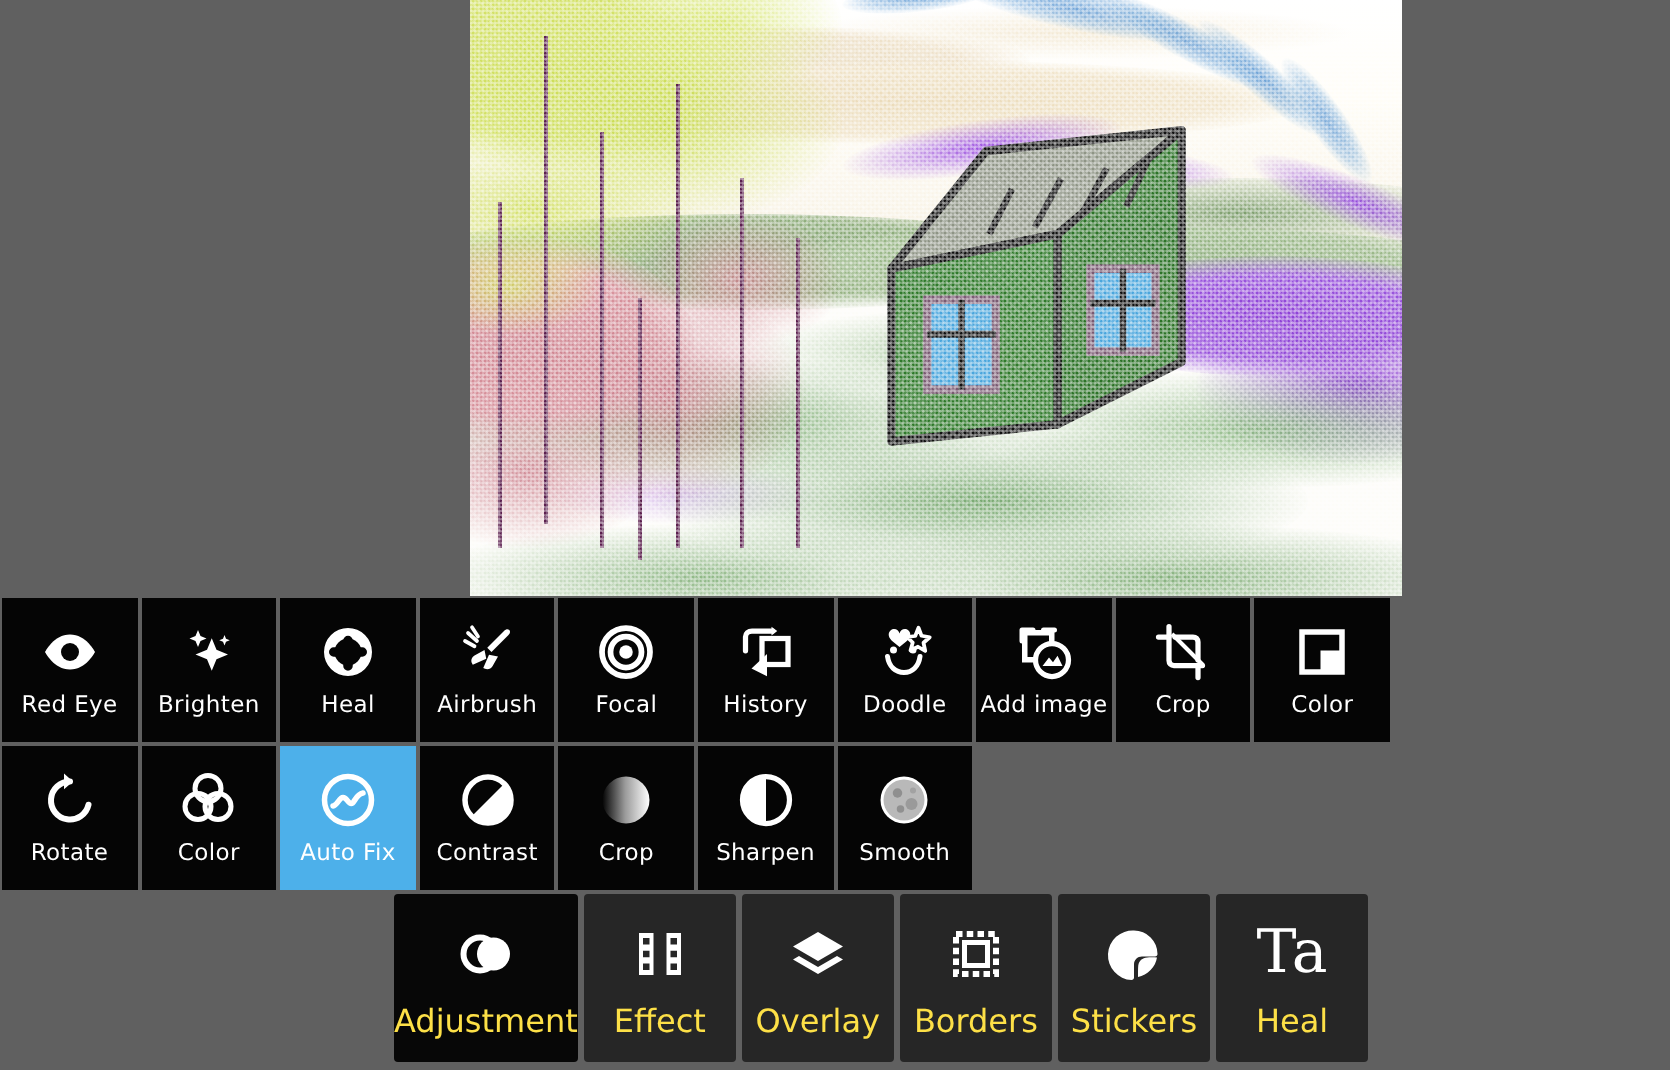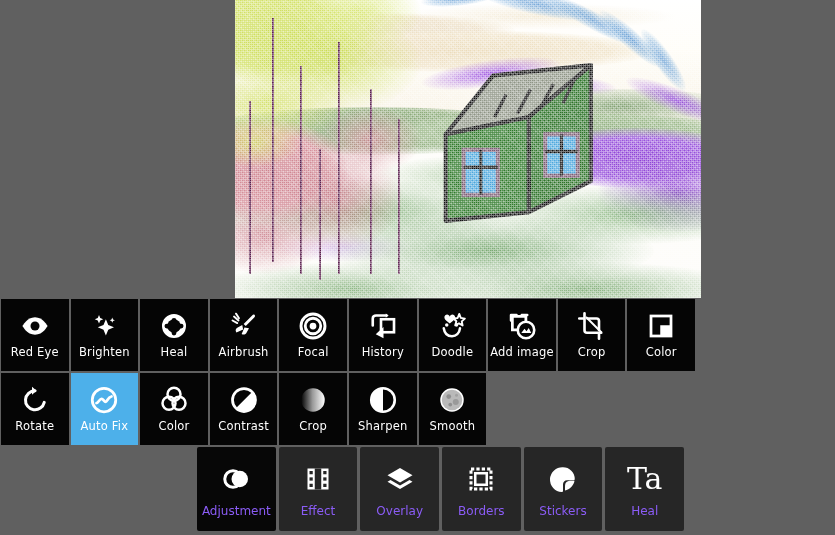--- a/index.html
+++ b/index.html
@@ -226,22 +226,22 @@
   .category.selected { background: #070707; }
   .cat-icon {
     width: 34px;
     height: 34px;
     display: flex;
     align-items: center;
     justify-content: center;
   }
   .cat-icon svg { display: block; }
   .cat-label {
-    color: #8b5cf6;
-    font-size: 12px;
+    color: #fde047;
+    font-size: 16px;
     line-height: 1;
     white-space: nowrap;
   }
   .ta-glyph {
     color: #ffffff;
     font-family: "DejaVu Serif", "Liberation Serif", serif;
     font-size: 30px;
     line-height: 1;
   }
 </style>
@@ -435,38 +435,38 @@
     </div>
     <div class="tool">
       <span class="tool-icon">
         <svg width="30" height="30" viewBox="0 0 24 24">
           <path d="M12 4.6a7.6 7.6 0 107.4 9.3" fill="none" stroke="#ffffff" stroke-width="2.4" stroke-linecap="round"></path>
           <path d="M9.6 1.4l3.6 3.2-3.6 3.1z" fill="#ffffff"></path>
         </svg>
       </span>
       <span class="tool-label">Rotate</span>
     </div>
-    <div class="tool selected">
-      <span class="tool-icon">
-        <svg width="30" height="30" viewBox="0 0 24 24">
-          <circle cx="12" cy="12" r="9.4" fill="none" stroke="#ffffff" stroke-width="2.2"></circle>
-          <path d="M6 14.4c1.8-.2 2.4-3.4 4-3.4 1.5 0 2 2.4 3.3 2.4 1.4 0 1.6-3.6 4.7-4.2" fill="none" stroke="#ffffff" stroke-width="2.2" stroke-linecap="round"></path>
-        </svg>
-      </span>
-      <span class="tool-label">Auto Fix</span>
-    </div>
     <div class="tool">
       <span class="tool-icon">
         <svg width="30" height="30" viewBox="0 0 24 24">
           <circle cx="12" cy="7.4" r="5.2" fill="none" stroke="#ffffff" stroke-width="2"></circle>
           <circle cx="8" cy="14.6" r="5.2" fill="none" stroke="#ffffff" stroke-width="2"></circle>
           <circle cx="16" cy="14.6" r="5.2" fill="none" stroke="#ffffff" stroke-width="2"></circle>
         </svg>
       </span>
       <span class="tool-label">Color</span>
+    </div>
+    <div class="tool selected">
+      <span class="tool-icon">
+        <svg width="30" height="30" viewBox="0 0 24 24">
+          <circle cx="12" cy="12" r="9.4" fill="none" stroke="#ffffff" stroke-width="2.2"></circle>
+          <path d="M6 14.4c1.8-.2 2.4-3.4 4-3.4 1.5 0 2 2.4 3.3 2.4 1.4 0 1.6-3.6 4.7-4.2" fill="none" stroke="#ffffff" stroke-width="2.2" stroke-linecap="round"></path>
+        </svg>
+      </span>
+      <span class="tool-label">Auto Fix</span>
     </div>
     <div class="tool">
       <span class="tool-icon">
         <svg width="30" height="30" viewBox="0 0 24 24">
           <circle cx="12" cy="12" r="9.2" fill="none" stroke="#ffffff" stroke-width="2.2"></circle>
           <path d="M18.5 5.5A9.2 9.2 0 015.5 18.5z" fill="#ffffff"></path>
         </svg>
       </span>
       <span class="tool-label">Contrast</span>
     </div>

